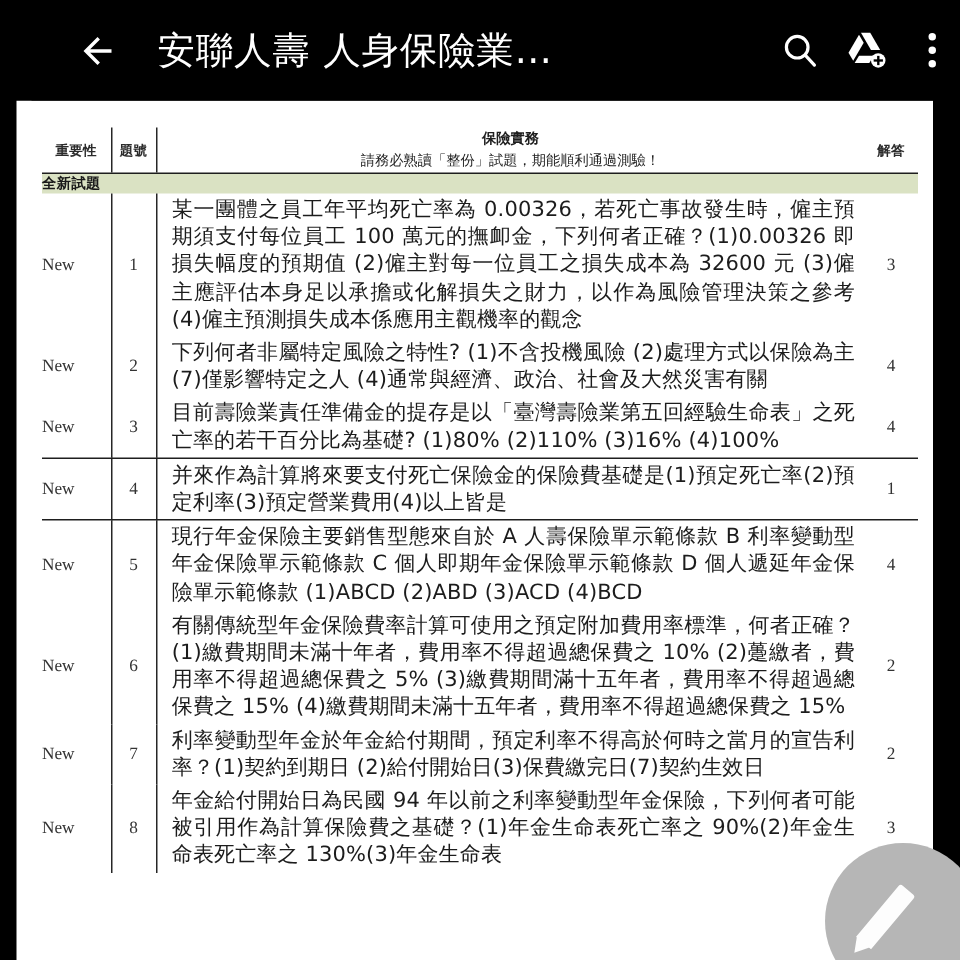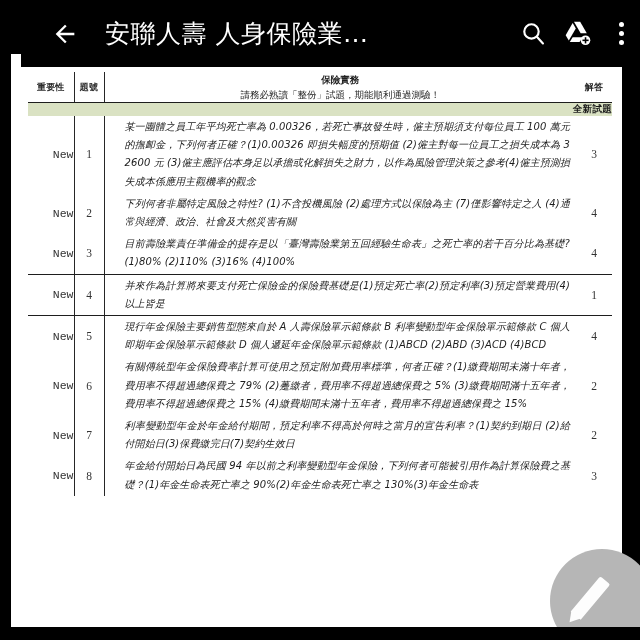--- a/index.html
+++ b/index.html
@@ -61,21 +61,21 @@
   .dots i {
     display: block;
     width: 5px; height: 5px;
     border-radius: 50%;
     background: #fff;
   }
 
   
   .page-wrap {
     position: absolute;
-    top: 54px;
+    top: 67px;
     left: 0;
     width: 640px;
     height: 573px;
     background: #000;
     overflow: hidden;
   }
   .page {
     position: absolute;
     top: 0;
     left: 11px;
@@ -129,53 +129,52 @@
   .hdr .t2 {
     font-size: 9.5px;
     font-weight: normal;
     color: #1f1f1f;
     display: block;
   }
 
   
   .banner td {
     background: #dae2c3;
-    text-align: right;
+    text-align: left;
     font-size: 9.5px;
     font-weight: bold;
     color: #222;
     padding: 4px 0 5px 0;
     letter-spacing: 0.3px;
   }
 
   
   .qrow td { padding: 3px 0 3px 0; }
   .qrow .imp {
-    text-align: right;
+    text-align: left;
     font-size: 11.5px;
     color: #333;
-    font-family: Liberation Mono, monospace;
+    font-family: Liberation Serif, serif;
     border-right: 1.6px solid #262626;
   }
   .qrow .num {
     text-align: center;
     font-size: 11.5px;
     color: #333;
     font-family: "Liberation Serif", "DejaVu Serif", serif;
     border-right: 1.6px solid #262626;
   }
   .qrow .body {
-    font-size: 10px;
+    font-size: 14px;
     line-height: 18.2px;
     color: #1c1c1c;
-    padding: 2px 6px 2px 20px;
+    padding: 2px 6px 2px 10px;
     text-align: justify;
     word-break: break-all;
     letter-spacing: 0.1px;
-    font-style: italic;
   }
   .qrow .ans {
     text-align: center;
     font-size: 11.5px;
     color: #333;
     font-family: "Liberation Serif", "DejaVu Serif", serif;
   }
   .sep-strong td { border-bottom: 1.6px solid #1e1e1e; height: 0; padding: 0; }
 
   
@@ -319,21 +318,21 @@
         <tr class="qrow">
           <td class="imp">New</td>
           <td class="num">5</td>
           <td class="body">現行年金保險主要銷售型態來自於 A 人壽保險單示範條款 B 利率變動型年金保險單示範條款 C 個人即期年金保險單示範條款 D 個人遞延年金保險單示範條款 (1)ABCD (2)ABD (3)ACD (4)BCD</td>
           <td class="ans">4</td>
         </tr>
 
         <tr class="qrow">
           <td class="imp">New</td>
           <td class="num">6</td>
-          <td class="body">有關傳統型年金保險費率計算可使用之預定附加費用率標準，何者正確？(1)繳費期間未滿十年者，費用率不得超過總保費之 79% (2)躉繳者，費用率不得超過總保費之 5% (3)繳費期間滿十五年者，費用率不得超過總保費之 15% (4)繳費期間未滿十五年者，費用率不得超過總保費之 15%</td>
+          <td class="body">有關傳統型年金保險費率計算可使用之預定附加費用率標準，何者正確？(1)繳費期間未滿十年者，費用率不得超過總保費之 10% (2)躉繳者，費用率不得超過總保費之 5% (3)繳費期間滿十五年者，費用率不得超過總保費之 15% (4)繳費期間未滿十五年者，費用率不得超過總保費之 15%</td>
           <td class="ans">2</td>
         </tr>
 
         <tr class="qrow">
           <td class="imp">New</td>
           <td class="num">7</td>
           <td class="body">利率變動型年金於年金給付期間，預定利率不得高於何時之當月的宣告利率？(1)契約到期日 (2)給付開始日(3)保費繳完日(7)契約生效日</td>
           <td class="ans">2</td>
         </tr>
 

